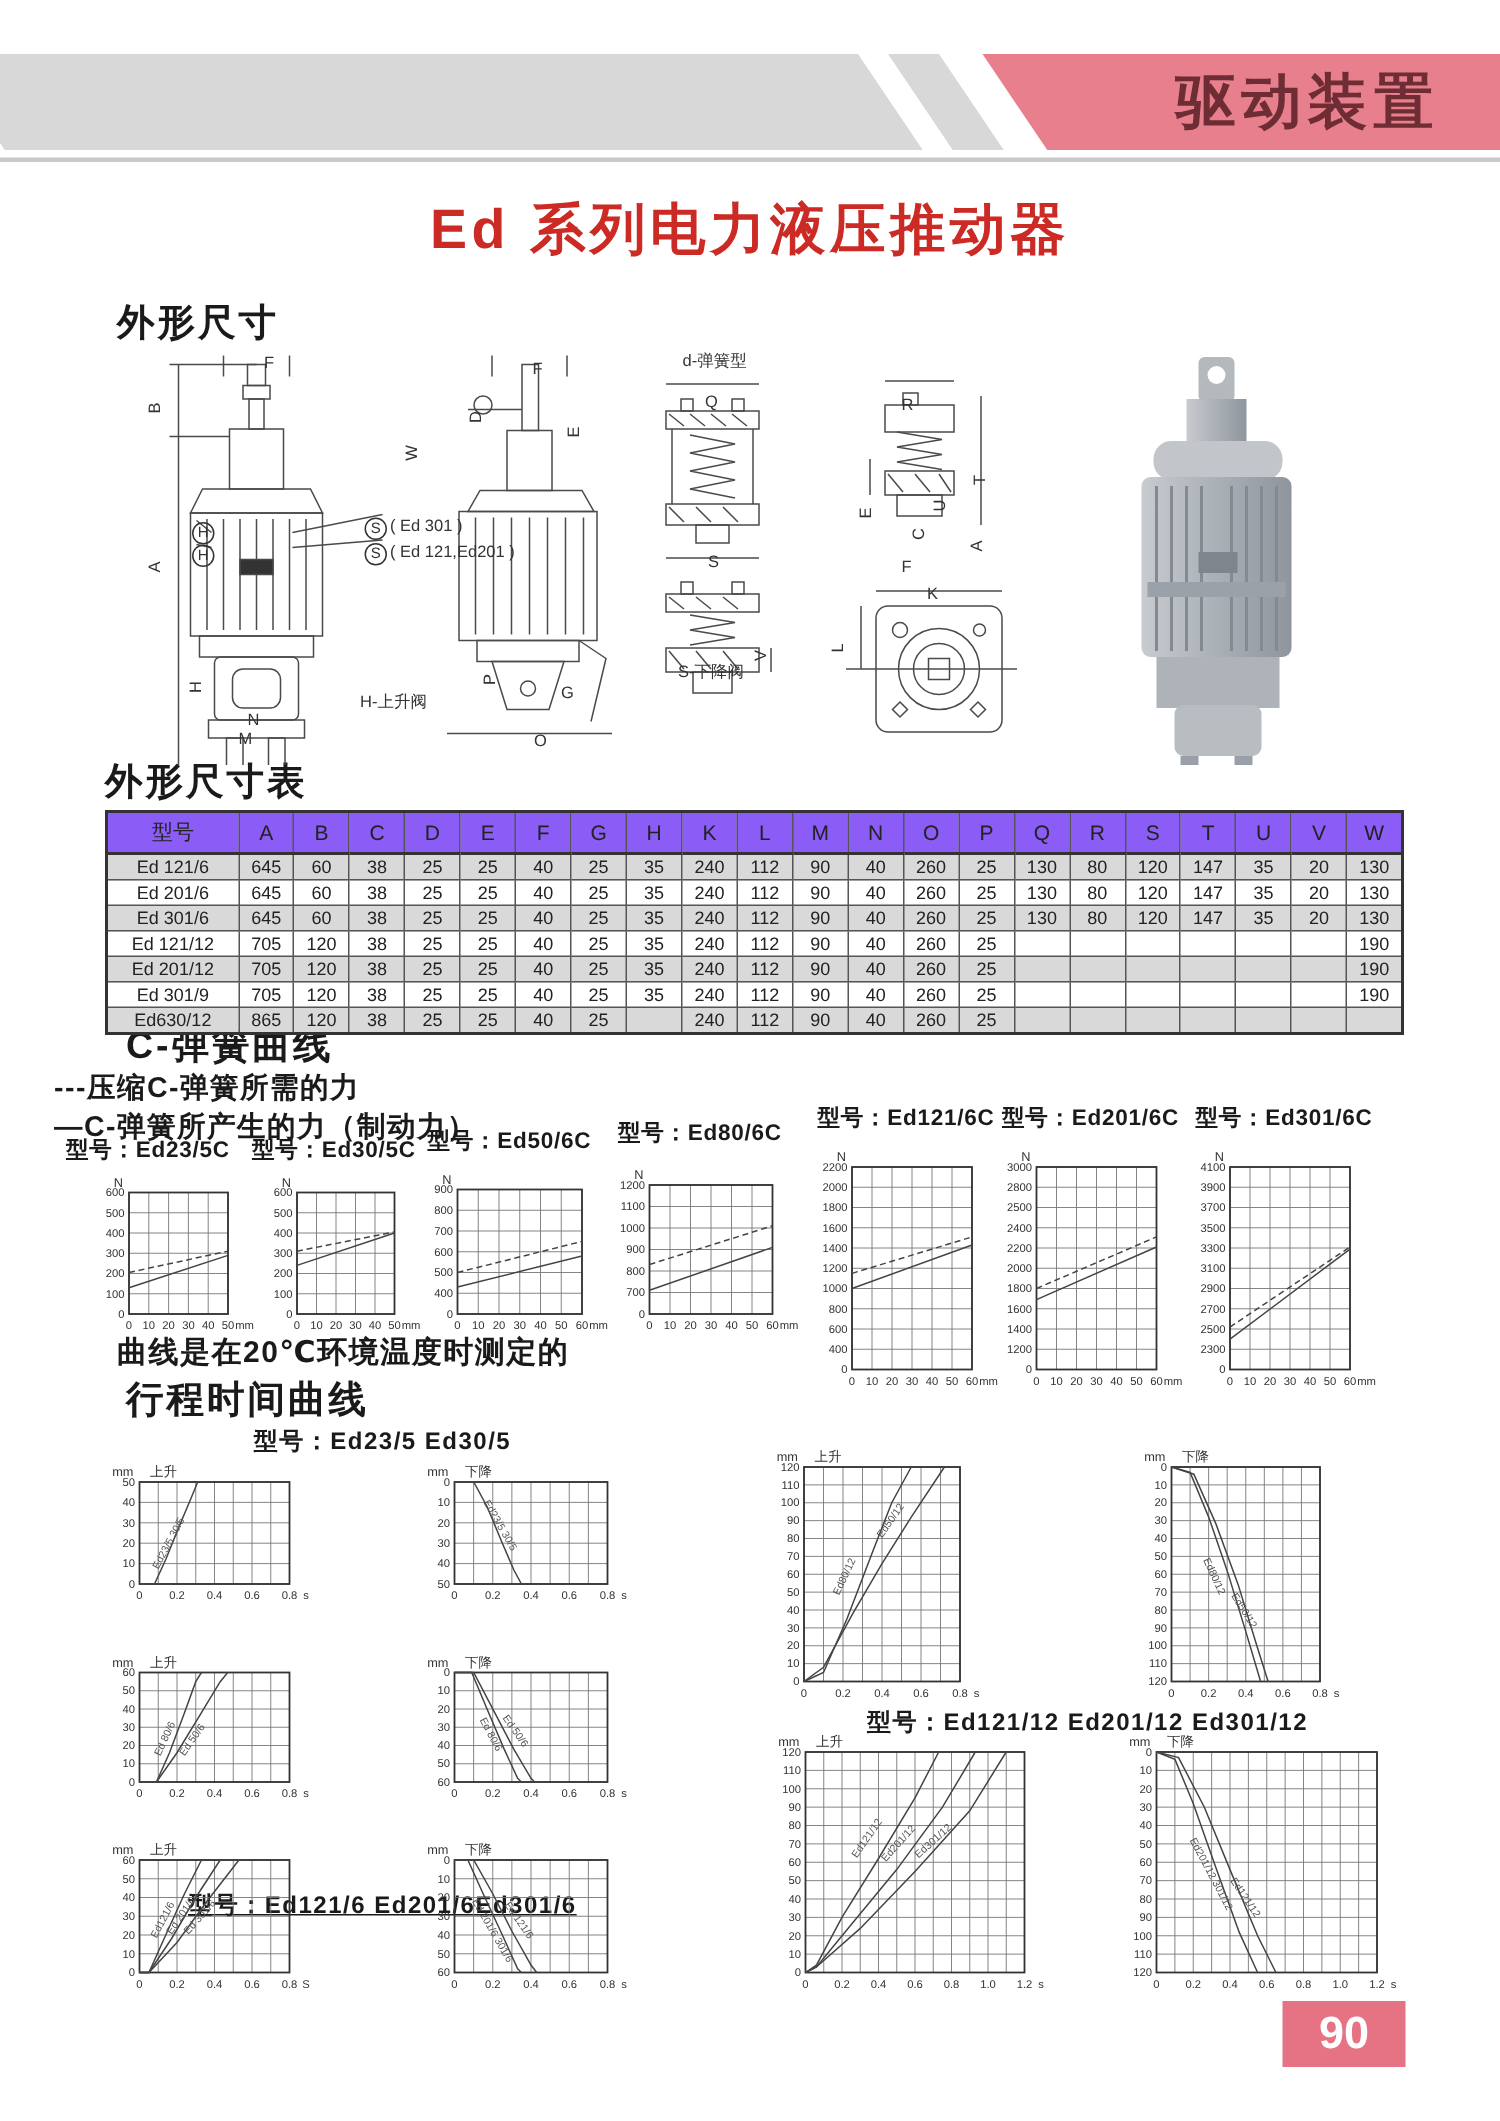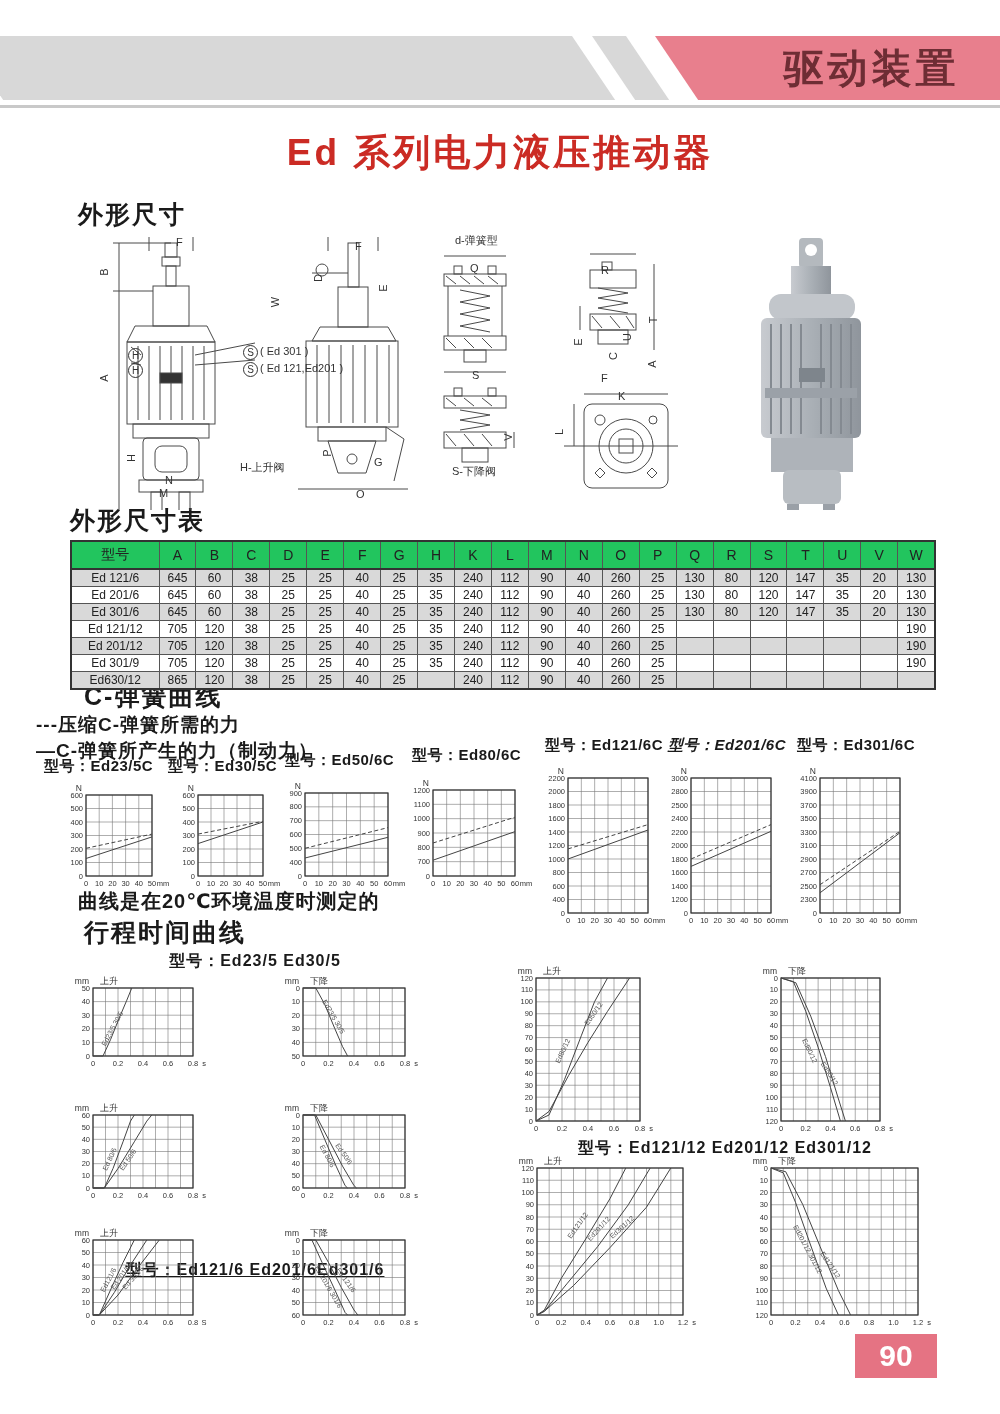--- a/index.html
+++ b/index.html
@@ -15,21 +15,21 @@
   .hrule{position:absolute;top:105px;left:0;width:100%;height:3px;background:#c9c9c9;}
   .page-title{position:absolute;top:128px;left:0;width:100%;text-align:center;color:#cb2b24;
         font-size:37px;font-weight:bold;letter-spacing:3px;}
   .sec-h{position:absolute;font-size:25px;font-weight:bold;color:#1a1a1a;letter-spacing:2px;}
   .legend-line{position:absolute;font-size:19px;font-weight:bold;color:#1a1a1a;letter-spacing:1px;}
   .note{position:absolute;font-size:20px;font-weight:bold;color:#1a1a1a;letter-spacing:1px;}
   
   .dims-table{position:absolute;left:70px;top:540px;width:866px;border-collapse:collapse;
         table-layout:fixed;border:2px solid #333;}
   .dims-table th{border:1px solid #555;border-bottom:2px solid #333;font-size:14px;font-weight:normal;
-        height:26px;padding:0;text-align:center;background:#22c55e;}
+        height:26px;padding:0;text-align:center;background:#8b5cf6;}
   .dims-table td{border:1px solid #555;font-size:12px;height:16px;padding:0;text-align:center;}
   .dims-table tbody tr:nth-child(odd){background:#d9d9d9;}
   .dims-table td.model{font-size:12px;}
   
   .chart{position:absolute;}
   .chart-title{position:absolute;font-size:15px;color:#1a1a1a;font-weight:bold;letter-spacing:0.5px;}
   .pair-title{position:absolute;font-size:16px;color:#1a1a1a;font-weight:bold;text-align:center;letter-spacing:1px;}
   
   .drawings{position:absolute;left:60px;top:230px;width:880px;height:280px;}
   .dim-label{position:absolute;font-size:11px;color:#333;white-space:nowrap;}
@@ -441,21 +441,21 @@
           <td></td>
         </tr>
       </tbody>
     </table>
 
   <div class="chart-title" style="left:44px;top:757px;">型号：Ed23/5C</div>
   <div class="chart-title" style="left:168px;top:757px;">型号：Ed30/5C</div>
   <div class="chart-title" style="left:285px;top:751px;">型号：Ed50/6C</div>
   <div class="chart-title" style="left:412px;top:746px;">型号：Ed80/6C</div>
   <div class="chart-title" style="left:545px;top:736px;">型号：Ed121/6C</div>
-  <div class="chart-title" style="left:668px;top:736px;font-style:italic;">型号：Ed201/6C</div>
+  <div class="chart-title" style="left:668px;top:736px;">型号：Ed201/6C</div>
   <div class="chart-title" style="left:797px;top:736px;">型号：Ed301/6C</div>
 
   <div class="chart" style="left:60px;top:782px;width:110px;height:111px;"><svg width="110" height="111" xmlns="http://www.w3.org/2000/svg">
         <line x1="26" y1="13" x2="26" y2="94" stroke="#777" stroke-width="0.6"></line>
         <line x1="39.2" y1="13" x2="39.2" y2="94" stroke="#777" stroke-width="0.6"></line>
         <line x1="52.400000000000006" y1="13" x2="52.400000000000006" y2="94" stroke="#777" stroke-width="0.6"></line>
         <line x1="65.6" y1="13" x2="65.6" y2="94" stroke="#777" stroke-width="0.6"></line>
         <line x1="78.80000000000001" y1="13" x2="78.80000000000001" y2="94" stroke="#777" stroke-width="0.6"></line>
         <line x1="92" y1="13" x2="92" y2="94" stroke="#777" stroke-width="0.6"></line>
         <line x1="26" y1="94" x2="92" y2="94" stroke="#777" stroke-width="0.6"></line>
@@ -1177,21 +1177,21 @@
     <span class="dim-label rot" style="left: 314px; top: 272px;">D</span>
     <span class="dim-label rot" style="left: 379px; top: 282px;">E</span>
     <span class="dim-label rot" style="left: 270px; top: 296px;">W</span>
     <span class="dim-label rot" style="left: 323px; top: 447px;">P</span>
     <span class="dim-label" style="left: 374px; top: 456px;">G</span>
     <span class="dim-label" style="left: 356px; top: 488px;">O</span>
     <span class="dim-label" style="left: 455px; top: 233px;">d-弹簧型</span>
     <span class="dim-label" style="left: 470px; top: 262px;">Q</span>
     <span class="dim-label" style="left: 472px; top: 369px;">S</span>
     <span class="dim-label rot" style="left: 504px; top: 431px;">V</span>
-    <span class="dim-label" style="left: 452px; top: 464px;">S-下降阀</span>
+    <span class="dim-label" style="left: 452px; top: 440px;">S-下降阀</span>
     <span class="dim-label" style="left: 601px; top: 264px;">R</span>
     <span class="dim-label rot" style="left: 650px; top: 314px;">T</span>
     <span class="dim-label rot" style="left: 623px; top: 331px;">U</span>
     <span class="dim-label rot" style="left: 574px; top: 336px;">E</span>
     <span class="dim-label rot" style="left: 609px; top: 350px;">C</span>
     <span class="dim-label rot" style="left: 648px; top: 358px;">A</span>
     <span class="dim-label" style="left: 601px; top: 372px;">F</span>
     <span class="dim-label" style="left: 618px; top: 390px;">K</span>
     <span class="dim-label rot" style="left: 556px; top: 426px;">L</span>
   </div>

